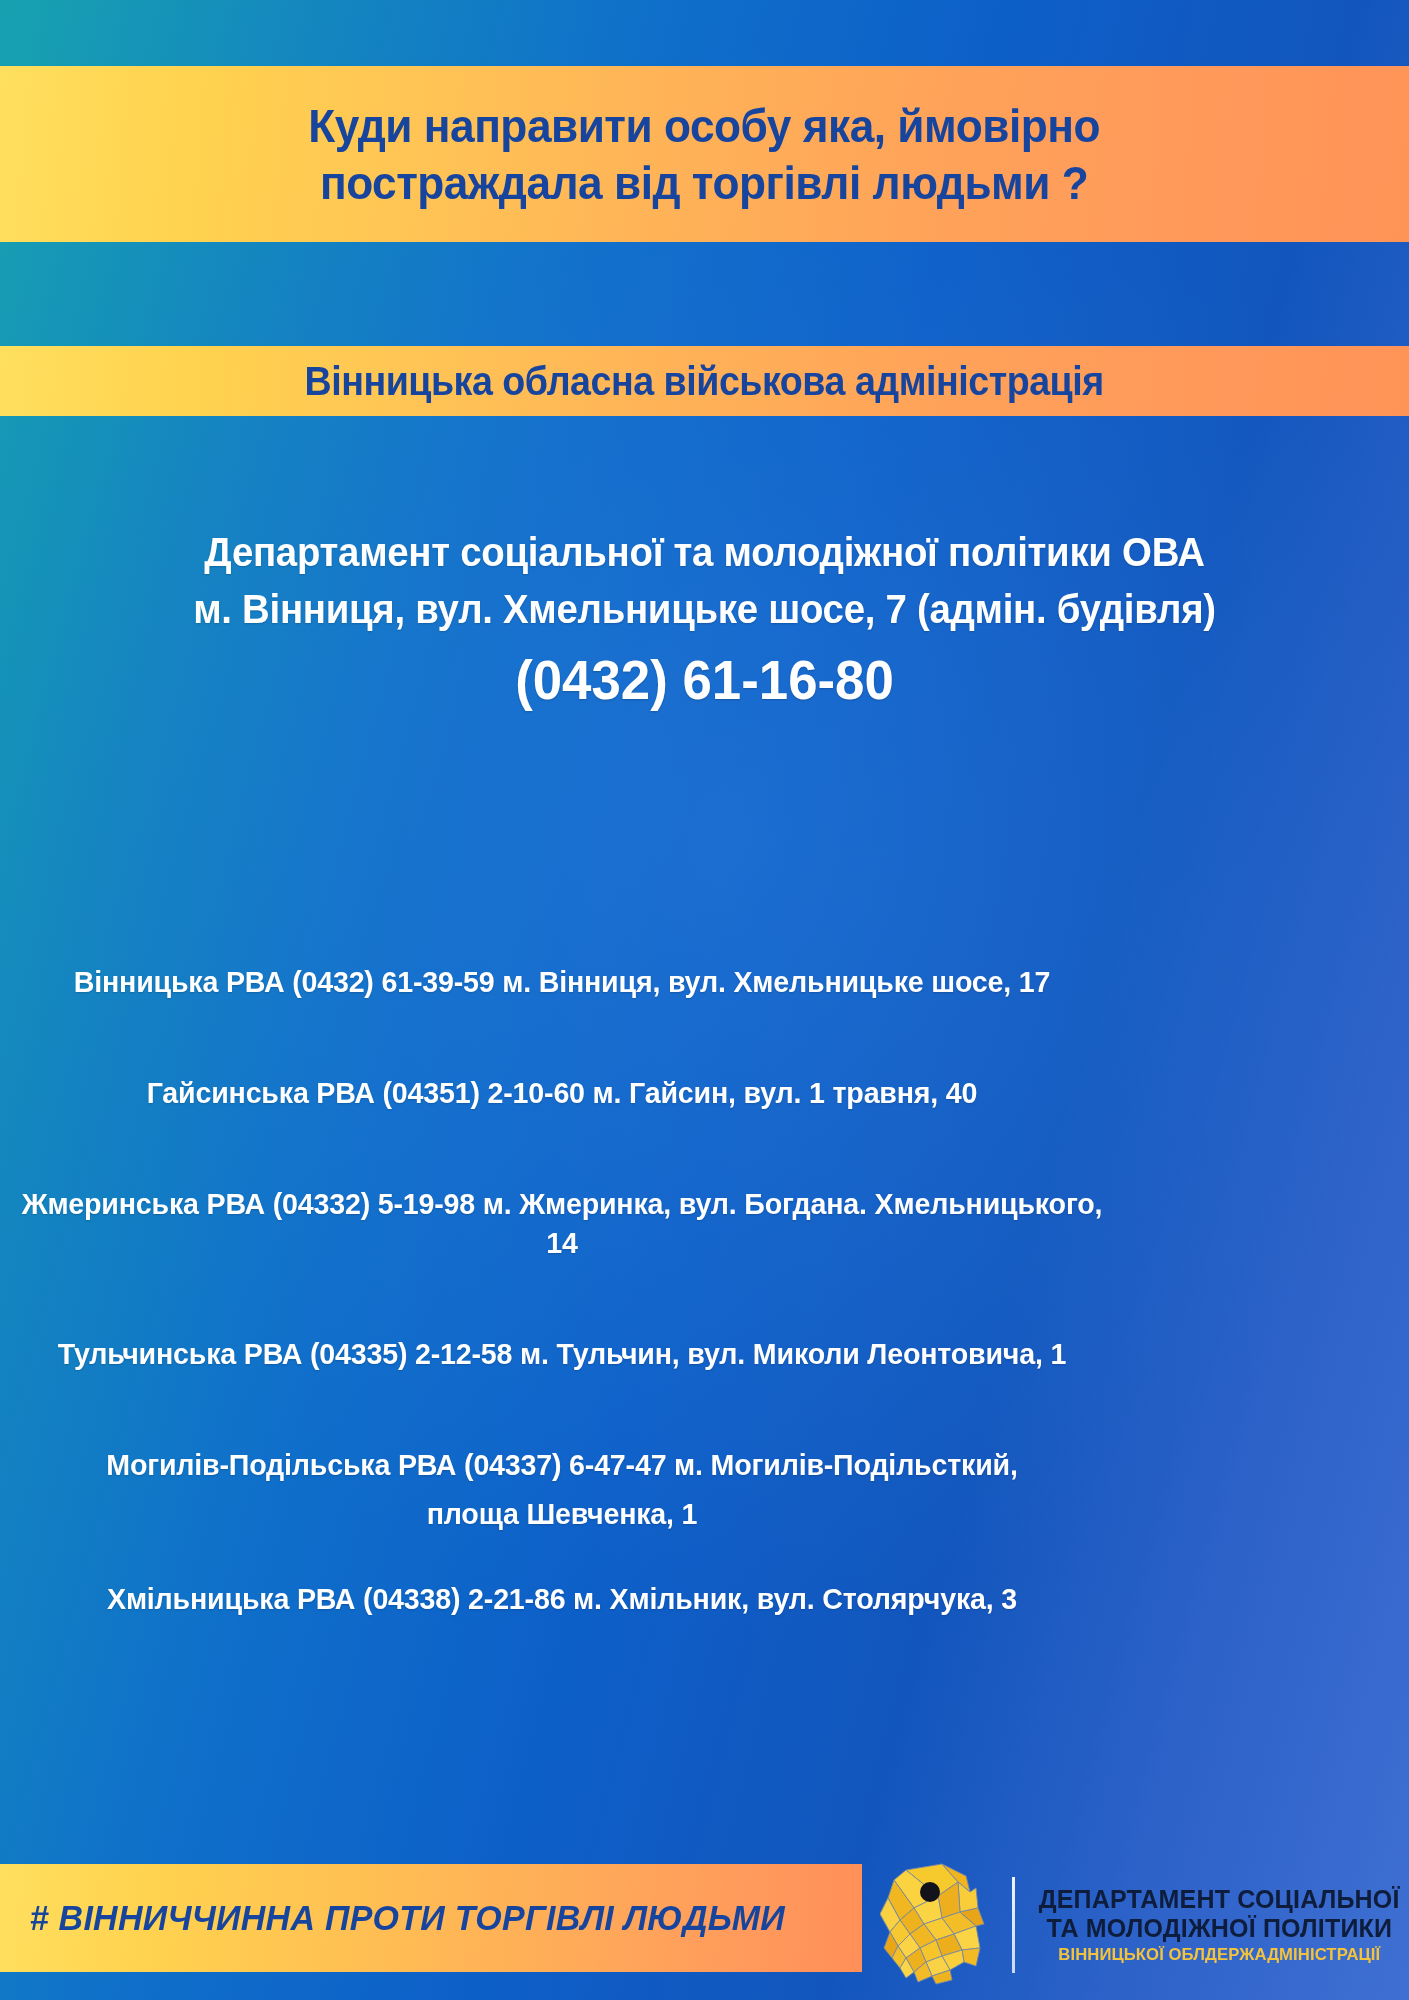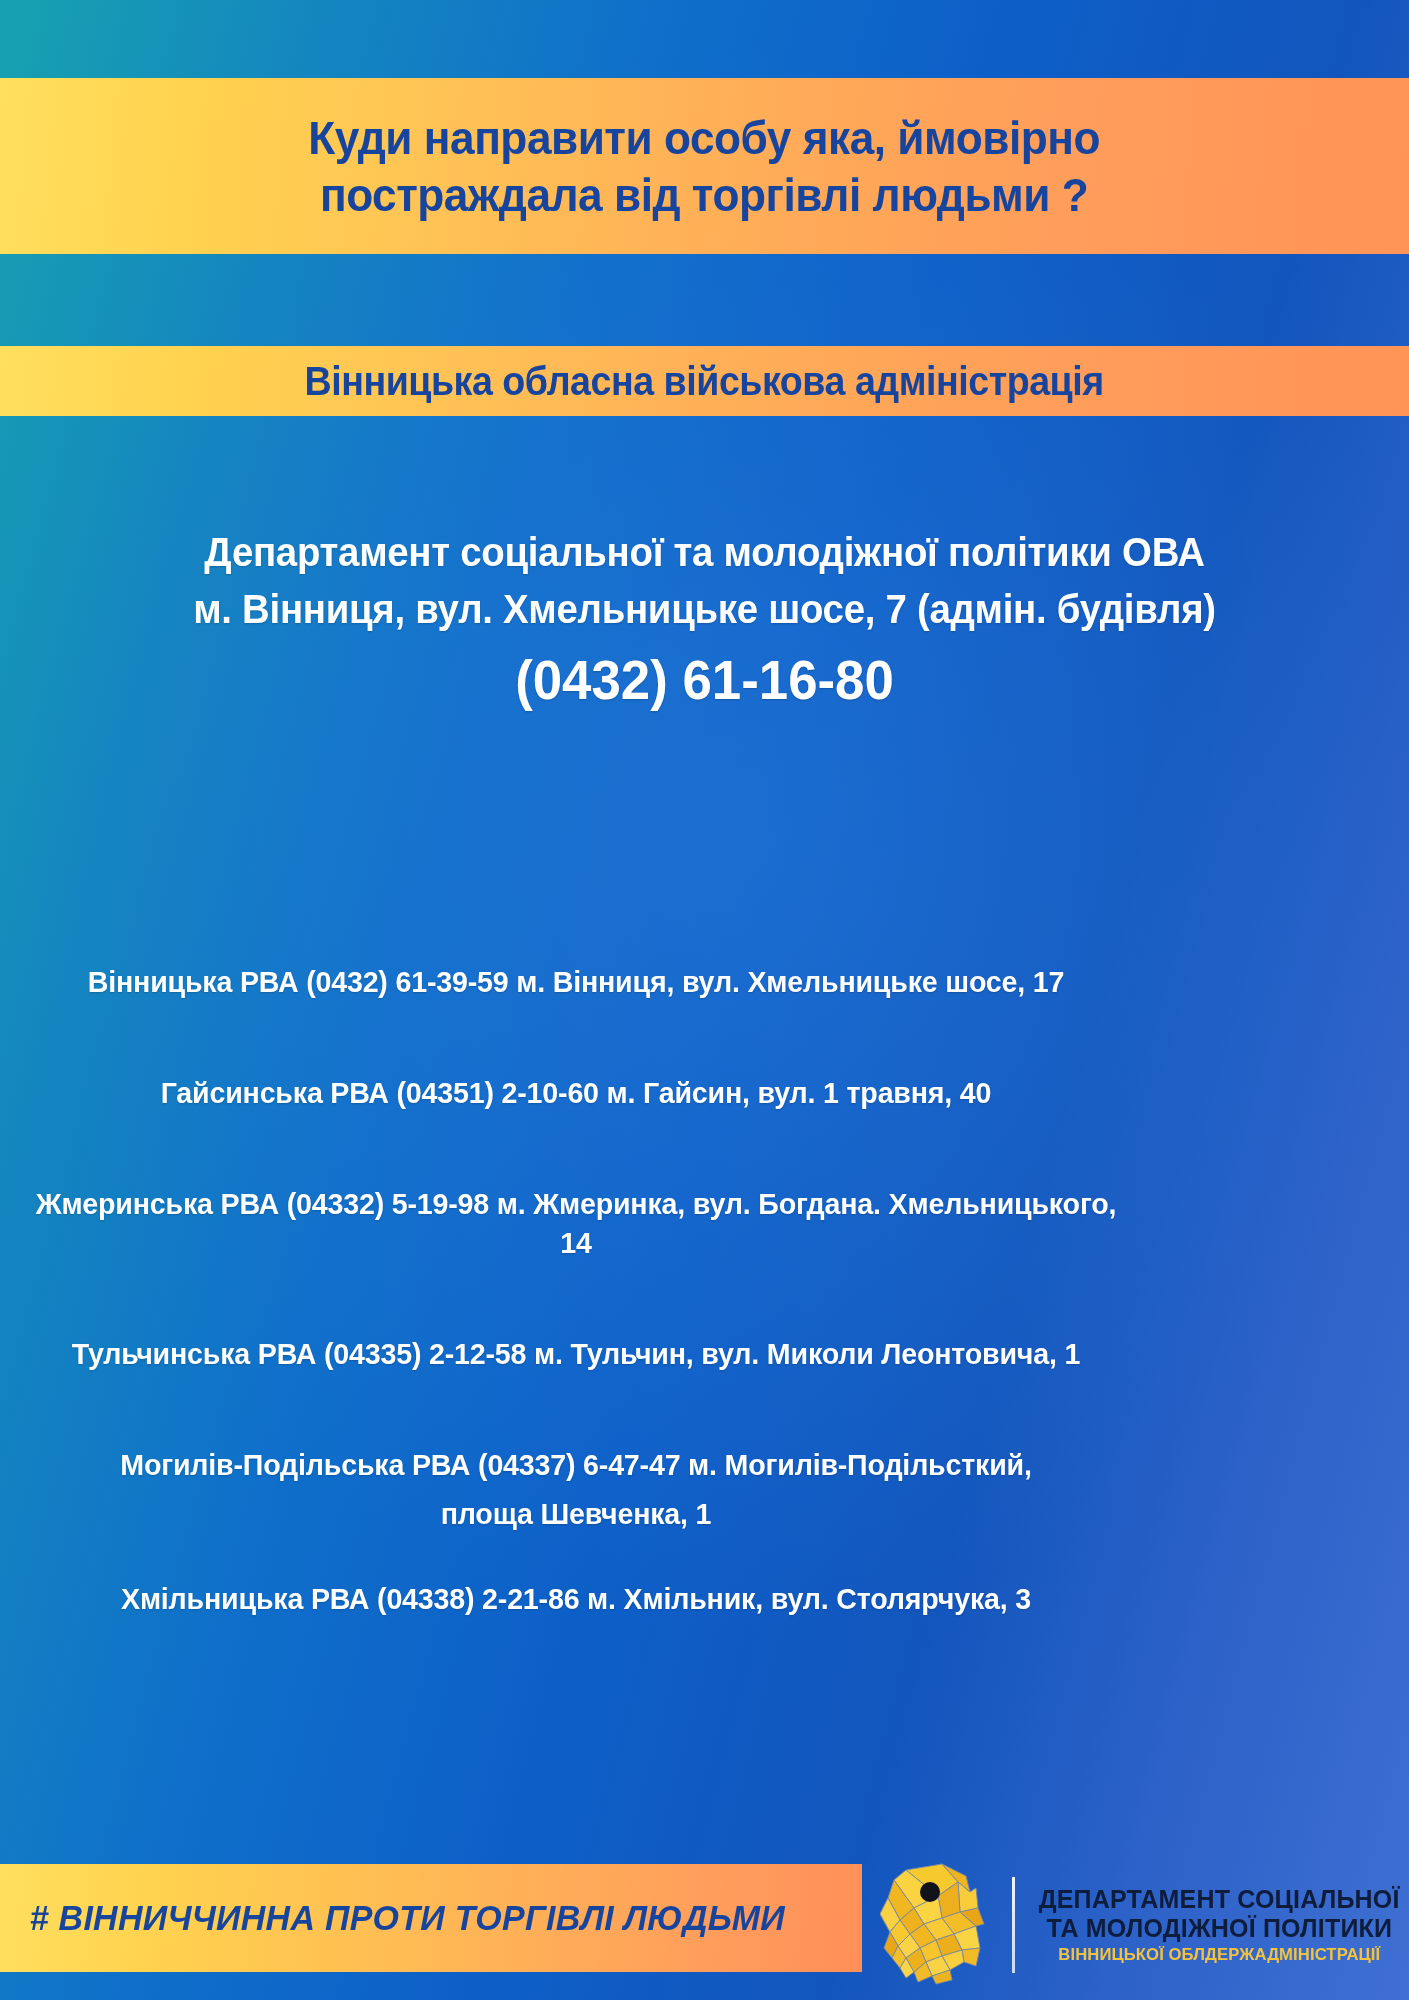--- a/index.html
+++ b/index.html
@@ -53,21 +53,21 @@
     color:#17459e;
     font-weight:bold;
     text-align:center;
     letter-spacing:-0.5px;
     line-height:1.22;
     transform:scaleX(.94);
   }
 
   
   #title-banner {
-    left:0; top:78px; width:1409px; height:176px;
+    left:0; top:66px; width:1409px; height:176px;
     padding:0 30px;
   }
   #title-banner .banner-text { font-size:47px; }
 
   
   #oblast-banner {
     left:0; top:346px; width:1409px; height:70px;
   }
   #oblast-banner .banner-text { font-size:40px; }
 
@@ -99,21 +99,21 @@
     font-weight:bold;
     margin-top:10px;
     letter-spacing:0px;
     transform:scaleX(.96);
     text-shadow:0 1px 2px rgba(0,0,0,.2);
   }
 
   
   #rayon-list {
     position:absolute;
-    left:14px; top:963px; width:1124px;
+    left:0; top:963px; width:1124px;
     z-index:3;
     padding:0 2px;
   }
   .rayon-item {
     color:#ffffff;
     text-align:center;
     font-size:29.5px;
     font-weight:bold;
     line-height:1.32;
     letter-spacing:-0.2px;

